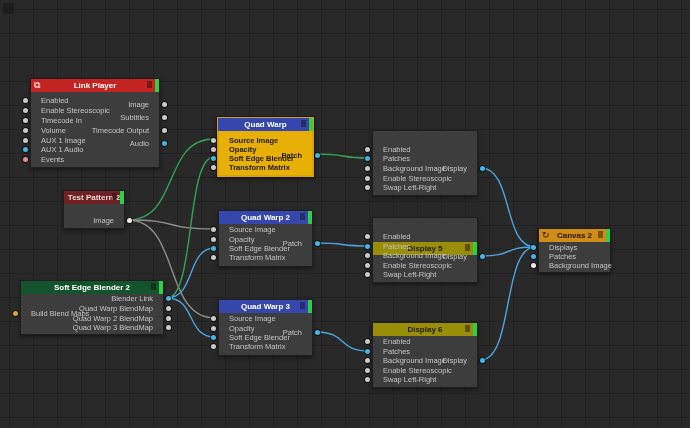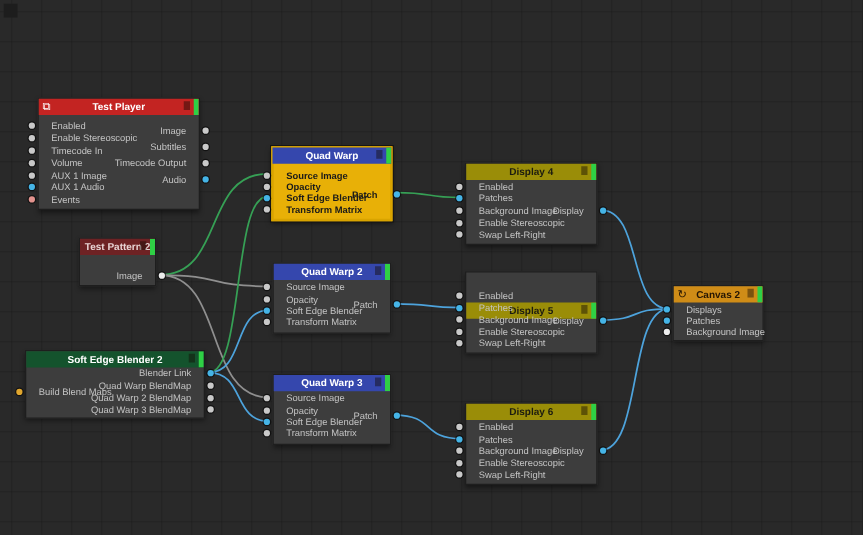--- a/index.html
+++ b/index.html
@@ -48,21 +48,21 @@
       <path d="M 167 298 C 195.8 298, 186.2 248, 215 248" class="wire" stroke="#4da3dc"></path>
       <path d="M 167 298 C 195.8 298, 186.2 337, 215 337" class="wire" stroke="#4da3dc"></path>
       <path d="M 317 154 C 348.2 154, 337.8 158, 369 158" class="wire" stroke="#36a055"></path>
       <path d="M 316 243 C 347.8 243, 337.2 246, 369 246" class="wire" stroke="#4da3dc"></path>
       <path d="M 316 332 C 347.8 332, 337.2 351, 369 351" class="wire" stroke="#4da3dc"></path>
       <path d="M 481 168 C 513.4 168, 502.6 247, 535 247" class="wire" stroke="#4da3dc"></path>
       <path d="M 481 256 C 513.4 256, 502.6 247, 535 247" class="wire" stroke="#4da3dc"></path>
       <path d="M 481 360 C 513.4 360, 502.6 247, 535 247" class="wire" stroke="#4da3dc"></path>
     </svg>
 <div class="node" style="left: 30px; top: 78px; width: 130px; height: 90px;">
-      <div class="header" style="background: rgb(195, 36, 34); color: rgb(255, 255, 255);"><span class="hicon">⧉</span><span>Test Player</span><span class="badge"></span><span class="stripe" style="background: rgb(47, 208, 69);"></span></div>
+      <div class="header" style="background: rgb(195, 36, 34); color: rgb(255, 255, 255);"><span class="hicon">⧉</span><span>Link Player</span><span class="badge"></span><span class="stripe" style="background: rgb(47, 208, 69);"></span></div>
       <div class="port in" style="top: 17px;"><span class="dot" style="background: rgb(201, 201, 201);"></span><span>Enabled</span></div>
       <div class="port in" style="top: 27px;"><span class="dot" style="background: rgb(201, 201, 201);"></span><span>Enable Stereoscopic</span></div>
       <div class="port in" style="top: 37px;"><span class="dot" style="background: rgb(201, 201, 201);"></span><span>Timecode In</span></div>
       <div class="port in" style="top: 47px;"><span class="dot" style="background: rgb(201, 201, 201);"></span><span>Volume</span></div>
       <div class="port in" style="top: 57px;"><span class="dot" style="background: rgb(201, 201, 201);"></span><span>AUX 1 Image</span></div>
       <div class="port in" style="top: 66px;"><span class="dot" style="background: rgb(69, 180, 230);"></span><span>AUX 1 Audio</span></div>
       <div class="port in" style="top: 76px;"><span class="dot" style="background: rgb(226, 147, 142);"></span><span>Events</span></div>
       <div class="port out" style="top: 21px;"><span class="dot" style="background: rgb(201, 201, 201);"></span><span>Image</span></div>
       <div class="port out" style="top: 34px;"><span class="dot" style="background: rgb(201, 201, 201);"></span><span>Subtitles</span></div>
       <div class="port out" style="top: 47px;"><span class="dot" style="background: rgb(201, 201, 201);"></span><span>Timecode Output</span></div>
@@ -98,21 +98,20 @@
     </div>
     <div class="node" style="left: 218px; top: 299px; width: 95px; height: 57px;">
       <div class="header" style="background: rgb(53, 71, 173); color: rgb(255, 255, 255);"><span>Quad Warp 3</span><span class="badge"></span><span class="stripe" style="background: rgb(47, 208, 69);"></span></div>
       <div class="port in" style="top: 14px;"><span class="dot" style="background: rgb(201, 201, 201);"></span><span>Source Image</span></div>
       <div class="port in" style="top: 24px;"><span class="dot" style="background: rgb(201, 201, 201);"></span><span>Opacity</span></div>
       <div class="port in" style="top: 33px;"><span class="dot" style="background: rgb(69, 180, 230);"></span><span>Soft Edge Blender</span></div>
       <div class="port in" style="top: 42px;"><span class="dot" style="background: rgb(201, 201, 201);"></span><span>Transform Matrix</span></div>
       <div class="port out" style="top: 28px;"><span class="dot" style="background: rgb(69, 180, 230);"></span><span>Patch</span></div>
     </div>
     <div class="node" style="left: 372px; top: 130px; width: 106px; height: 66px;">
-      <div class="header" style="background: rgb(154, 141, 8); color: rgb(28, 28, 16);"><span>Display 4</span><span class="badge"></span><span class="stripe" style="background: rgb(47, 208, 69);"></span></div>
       <div class="port in" style="top: 14px;"><span class="dot" style="background: rgb(201, 201, 201);"></span><span>Enabled</span></div>
       <div class="port in" style="top: 23px;"><span class="dot" style="background: rgb(69, 180, 230);"></span><span>Patches</span></div>
       <div class="port in" style="top: 33px;"><span class="dot" style="background: rgb(201, 201, 201);"></span><span>Background Image</span></div>
       <div class="port in" style="top: 43px;"><span class="dot" style="background: rgb(201, 201, 201);"></span><span>Enable Stereoscopic</span></div>
       <div class="port in" style="top: 52px;"><span class="dot" style="background: rgb(201, 201, 201);"></span><span>Swap Left-Right</span></div>
       <div class="port out" style="top: 33px;"><span class="dot" style="background: rgb(69, 180, 230);"></span><span>Display</span></div>
     </div>
     <div class="node" style="left: 372px; top: 217px; width: 106px; height: 66px;">
       <div class="header" style="background: rgb(154, 141, 8); color: rgb(28, 28, 16); margin-top: 24px;"><span>Display 5</span><span class="badge"></span><span class="stripe" style="background: rgb(47, 208, 69);"></span></div>
       <div class="port in" style="top: 14px;"><span class="dot" style="background: rgb(201, 201, 201);"></span><span>Enabled</span></div>

